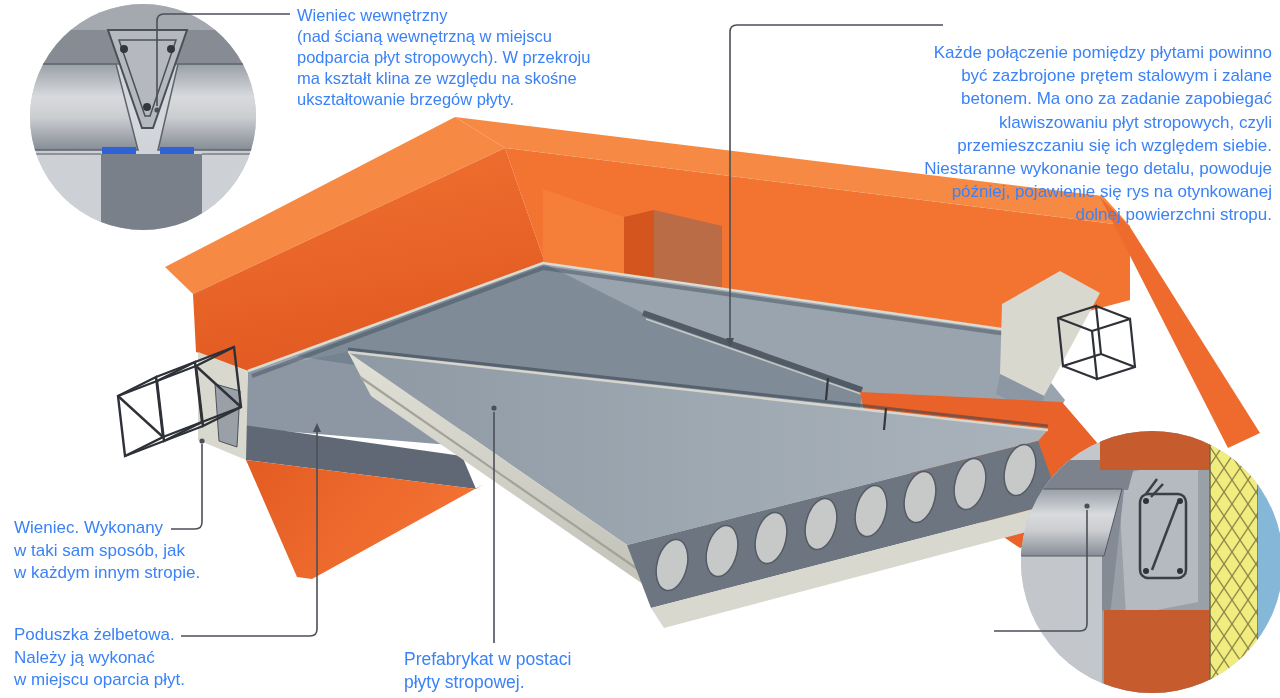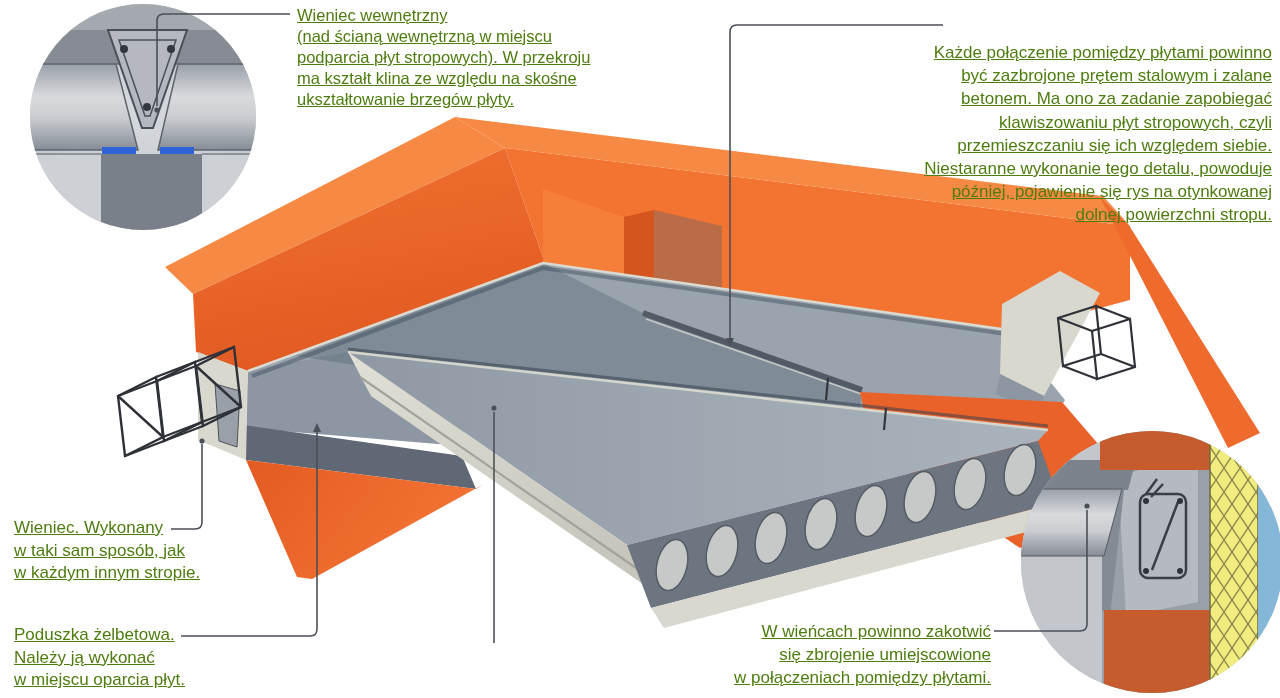--- a/index.html
+++ b/index.html
@@ -1,19 +1,19 @@
 <!DOCTYPE html>
 <html><head>
 <meta charset="utf-8">
 <style>
   html,body{margin:0;padding:0;background:#ffffff;}
   #stage{position:relative;width:1280px;height:698px;overflow:hidden;background:#fff;
          font-family:"Liberation Sans",sans-serif;}
   #scene{position:absolute;left:0;top:0;}
-  .ann{position:absolute;color:#4d7c0f;white-space:pre-line;text-decoration:underline;}
+  .ann{position:absolute;color:#3b82f6;white-space:pre-line;}
   .ann.tl{left:297px;top:5px;width:310px;font-size:16.5px;line-height:21px;text-align:left;}
   .ann.tr{right:8px;top:13px;width:360px;font-size:17px;line-height:23.2px;text-align:right;margin-top:28px;}
   .ann.ml{left:14px;top:517px;width:230px;font-size:17px;line-height:22.5px;}
   .ann.bl{left:14px;top:624px;width:230px;font-size:17px;line-height:22.5px;}
   .ann.bm{left:404px;top:648px;width:220px;font-size:17.5px;line-height:23px;}
   .ann.br{right:289px;top:620px;width:330px;font-size:17px;line-height:23px;text-align:right;}
 </style>
 </head>
 <body>
 
@@ -226,17 +226,16 @@
 przemieszczaniu się ich względem siebie.
 Niestaranne wykonanie tego detalu, powoduje
 później, pojawienie się rys na otynkowanej
 dolnej powierzchni stropu.</div>
 <div class="ann ml">Wieniec. Wykonany
 w taki sam sposób, jak
 w każdym innym stropie.</div>
 <div class="ann bl">Poduszka żelbetowa.
 Należy ją wykonać
 w miejscu oparcia płyt.</div>
-<div class="ann br">W wieńcach powinno zakotwić
-się zbrojenie umiejscowione
-w połączeniach pomiędzy płytami.</div>
+<div class="ann bm">Prefabrykat w postaci
+płyty stropowej.</div>
 
 </div>
 
 </body></html>

